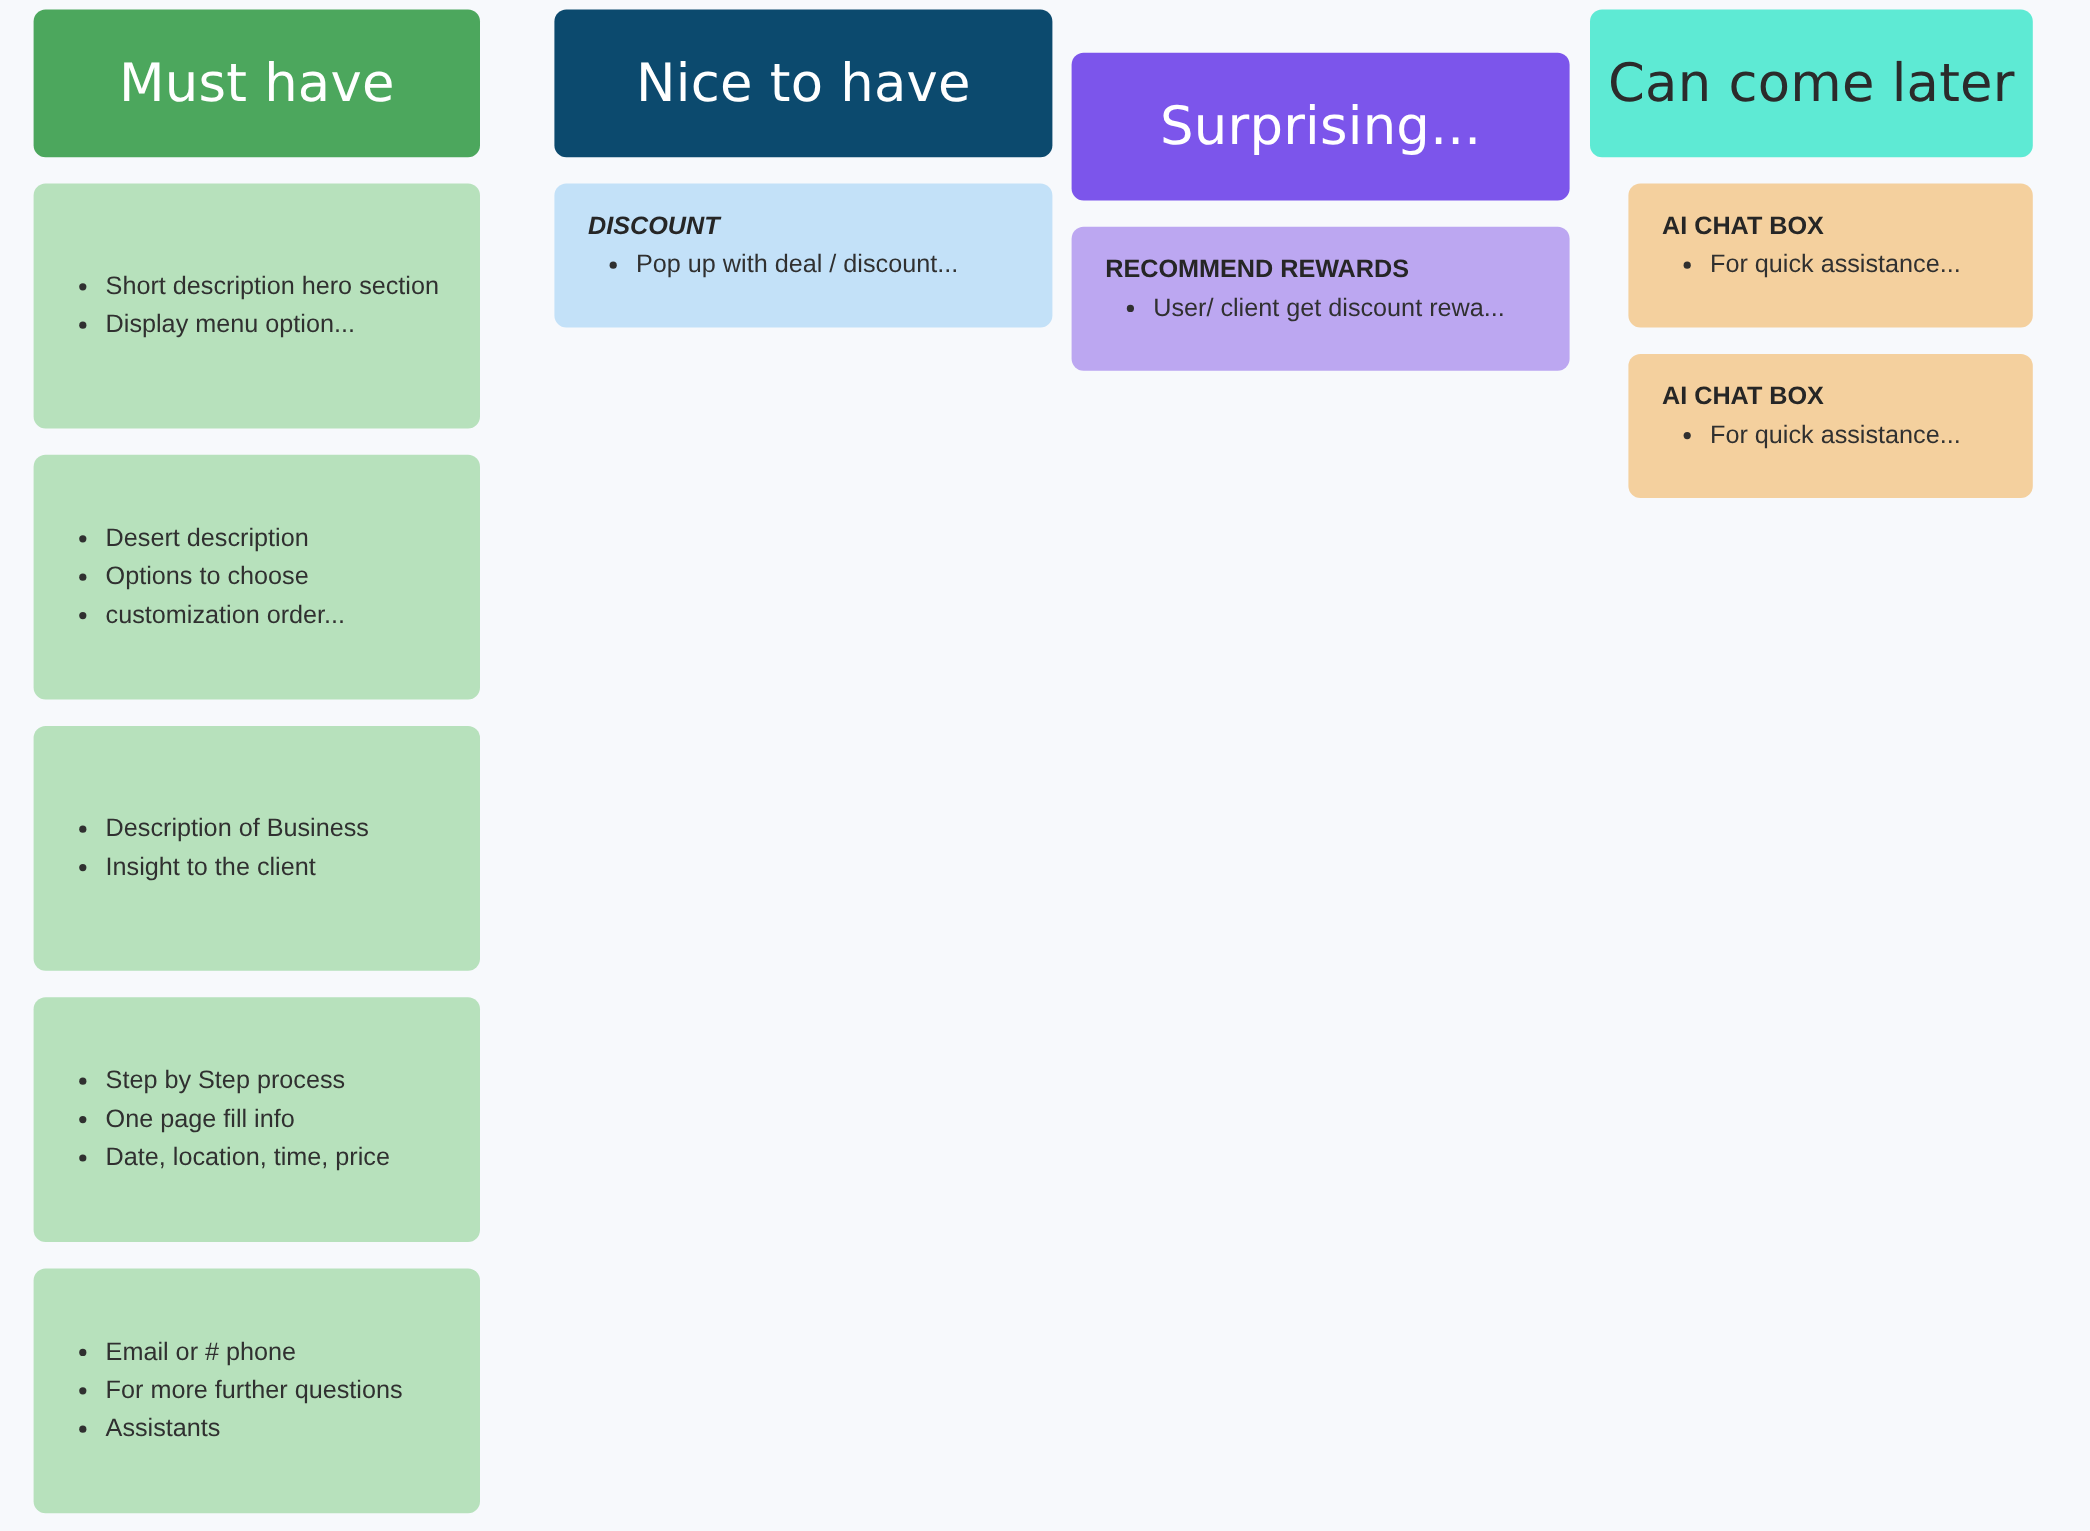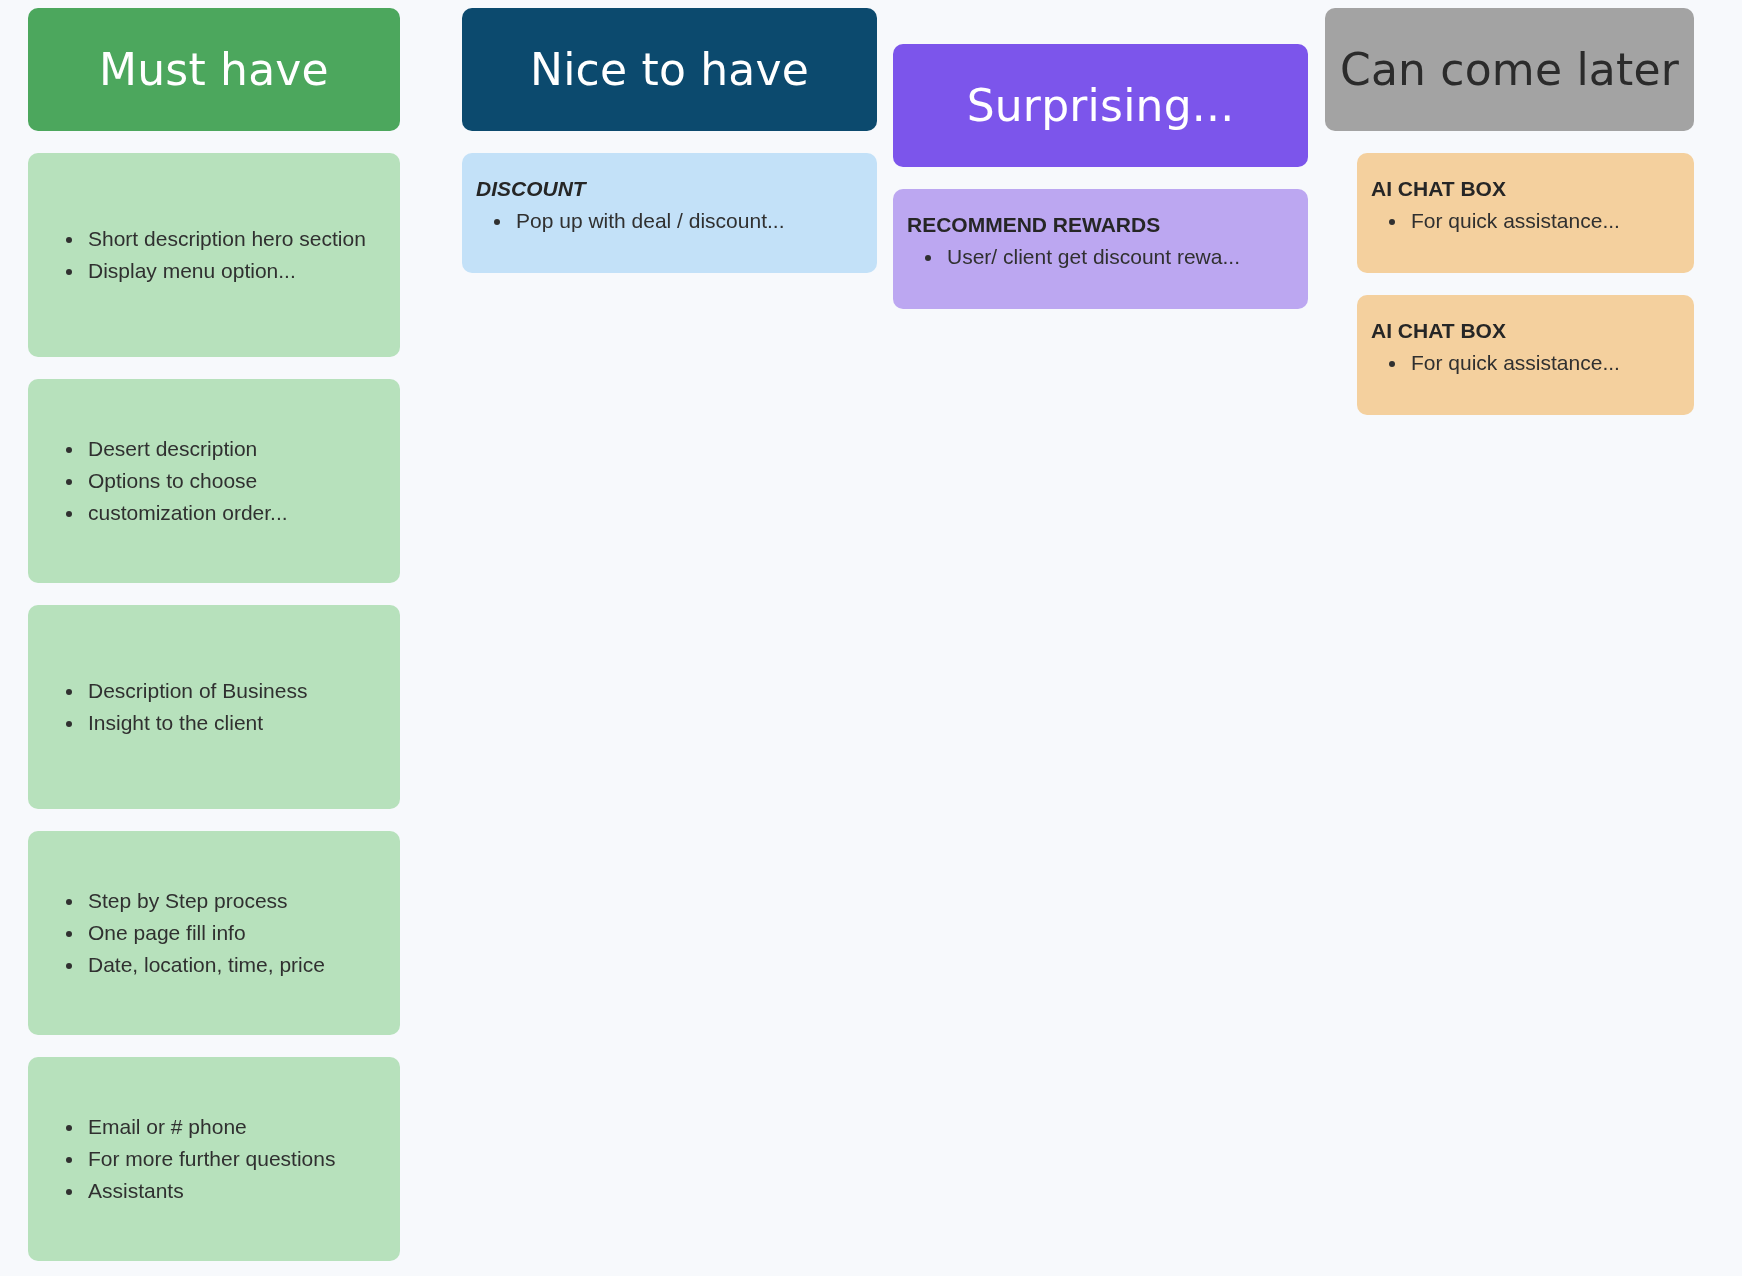--- a/index.html
+++ b/index.html
@@ -37,21 +37,21 @@
     justify-content: center;
     font-family: "DejaVu Sans", "Liberation Sans", sans-serif;
     font-size: 44px;
     font-weight: 500;
     letter-spacing: 0.2px;
     cursor: pointer;
   }
   .col-1 .col-header { background: #4CA75D; color: #FFFFFF; }
   .col-2 .col-header { background: #0c4a6e; color: #FFFFFF; }
   .col-3 .col-header { background: #7C55EB; color: #FFFFFF; }
-  .col-4 .col-header { background: #a3a3a3; color: #2B2B2B; }
+  .col-4 .col-header { background: #5eead4; color: #2B2B2B; }
 
   .card {
     border-radius: 10px;
     box-sizing: border-box;
     color: #2E2E2E;
     cursor: pointer;
   }
   .col-1 .card { background: #B7E1BC; }
   .col-2 .card { background: #C3E1F8; }
   .col-3 .card { background: #BCA7F1; }
@@ -61,21 +61,21 @@
   .card-tall {
     height: 204px;
     display: flex;
     flex-direction: column;
     justify-content: center;
     padding: 0 26px 0 20px;
   }
   
   .card-short {
     min-height: 120px;
-    padding: 23px 18px 20px 14px;
+    padding: 23px 18px 20px 28px;
   }
   .card-title {
     font-size: 21px;
     font-weight: 700;
     color: #262626;
     line-height: 26px;
     margin: 0 0 3px 0;
   }
   .title-italic { font-style: italic; }
 

